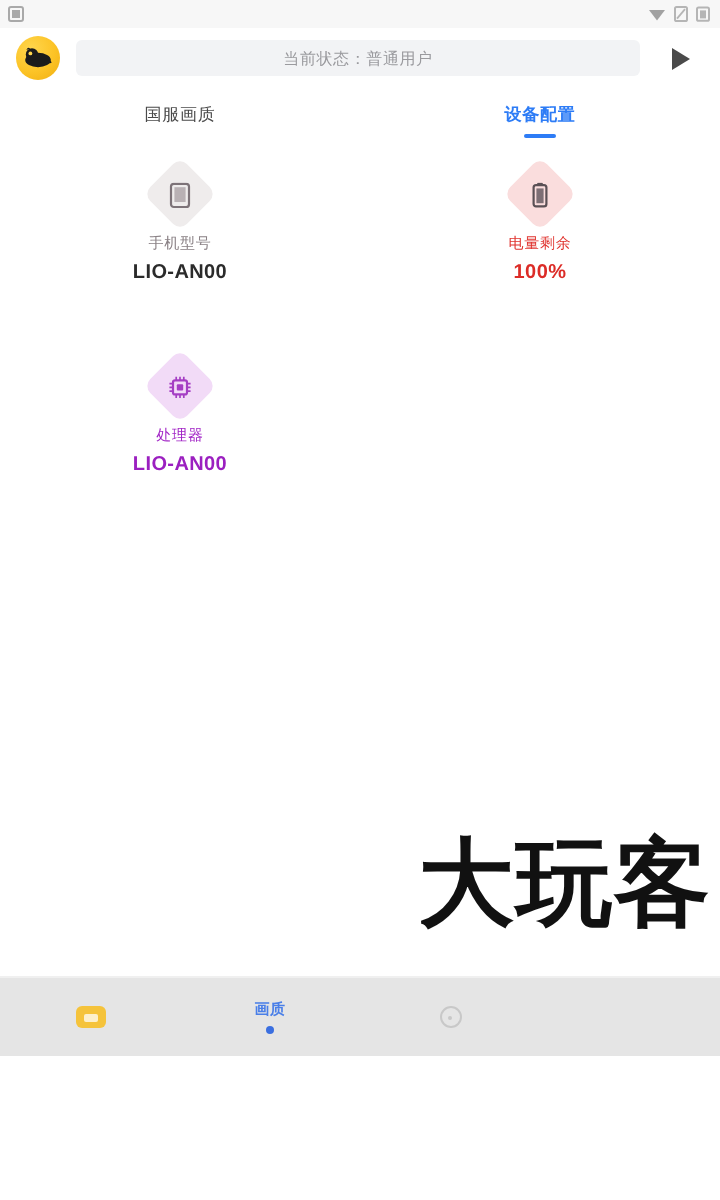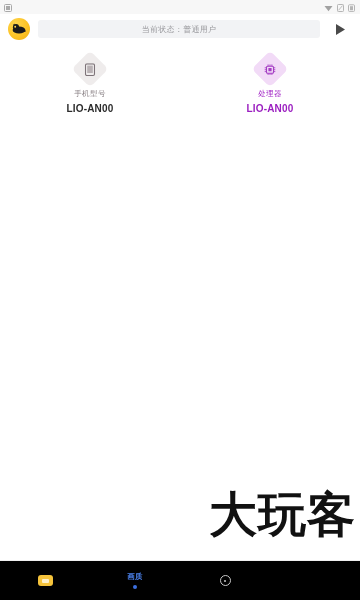--- a/index.html
+++ b/index.html
@@ -4,21 +4,21 @@
 <style>
   * { box-sizing: border-box; margin: 0; padding: 0; }
   html, body {
     width: 360px; height: 600px;
     background: #ffffff;
     font-family: "Liberation Sans", "DejaVu Sans", sans-serif;
     overflow: hidden;
   }
   #app {
     position: relative;
-    width: 360px; height: 600px;
+    width: 360px; height: 528px;
     background: #ffffff;
     display: flex; flex-direction: column;
   }
 
   
   .statusbar {
     height: 14px; flex: 0 0 14px;
     background: #f7f7f7;
     display: flex; align-items: center;
     padding: 0 4px;
@@ -137,21 +137,21 @@
     color: #111111;
     letter-spacing: 1px;
     line-height: 1;
     pointer-events: none;
     user-select: none;
   }
 
   
   .bottomnav {
     flex: 0 0 40px; height: 40px;
-    background: #000000;
+    background: #e5e5e5;
     border-top: 1px solid #f0f0f0;
     display: flex; align-items: center;
   }
   .navitem {
     flex: 1 1 25%;
     height: 100%;
     display: flex; flex-direction: column;
     align-items: center; justify-content: center;
     gap: 3px;
     cursor: pointer;
@@ -241,40 +241,62 @@
       <span title="当前状态：普通用户">当前状态：普通用户</span>
     </div>
 
     <div class="playbtn">
       <svg width="12" height="13" viewBox="0 0 12 13">
         <path d="M2 1 L11 6.5 L2 12 Z" fill="#4a4a4a"></path>
       </svg>
     </div>
   </div>
 
+  <div class="tabs">
+    <div class="tab">
+      <span class="tab-label">国服画质</span>
+    </div>
+    <div class="tab active">
+      <span class="tab-label">设备配置</span>
+      <span class="tab-underline"></span>
+    </div>
+  </div>
 
   <div class="content">
     <div class="grid">
 
       <div class="card">
         <div class="diamond" style="background:#efecec">
           <span class="glyph">
             <svg width="11" height="13" viewBox="0 0 11 13">
               <rect x="1" y="0.7" width="9" height="11.6" rx="1.4" fill="none" stroke="#7d7378" stroke-width="1.1"></rect>
               <rect x="2.7" y="2.4" width="5.6" height="7.4" fill="#b9b1b4"></rect>
             </svg>
           </span>
         </div>
         <div class="card-label" style="color:#8a8185">手机型号</div>
         <div class="card-value" style="color:#2b2b2b">LIO-AN00</div>
       </div>
 
 
 
 
+      <div class="card">
+        <div class="diamond" style="background:#fadddd">
+          <span class="glyph">
+            <svg width="9" height="13" viewBox="0 0 9 13">
+              <rect x="3.1" y="0.2" width="2.8" height="1.1" rx="0.4" fill="#5a5055"></rect>
+              <rect x="1.3" y="1.4" width="6.4" height="10.6" rx="1.2" fill="none" stroke="#5a5055" stroke-width="1.1"></rect>
+              <rect x="2.7" y="3" width="3.6" height="7.4" fill="#7d6f75"></rect>
+            </svg>
+          </span>
+        </div>
+        <div class="card-label" style="color:#e0342f">电量剩余</div>
+        <div class="card-value" style="color:#dc2c27">100%</div>
+      </div>
 
       <div class="card">
         <div class="diamond" style="background:#f2dbf7">
           <span class="glyph">
             <svg width="13" height="13" viewBox="0 0 13 13">
               <rect x="3" y="3" width="7" height="7" rx="1" fill="none" stroke="#a53fc4" stroke-width="1.1"></rect>
               <rect x="4.9" y="4.9" width="3.2" height="3.2" rx="0.5" fill="#a53fc4"></rect>
               <path d="M4.6 3 V1.2 M6.5 3 V1.2 M8.4 3 V1.2
                        M4.6 10 V11.8 M6.5 10 V11.8 M8.4 10 V11.8
                        M3 4.6 H1.2 M3 6.5 H1.2 M3 8.4 H1.2

